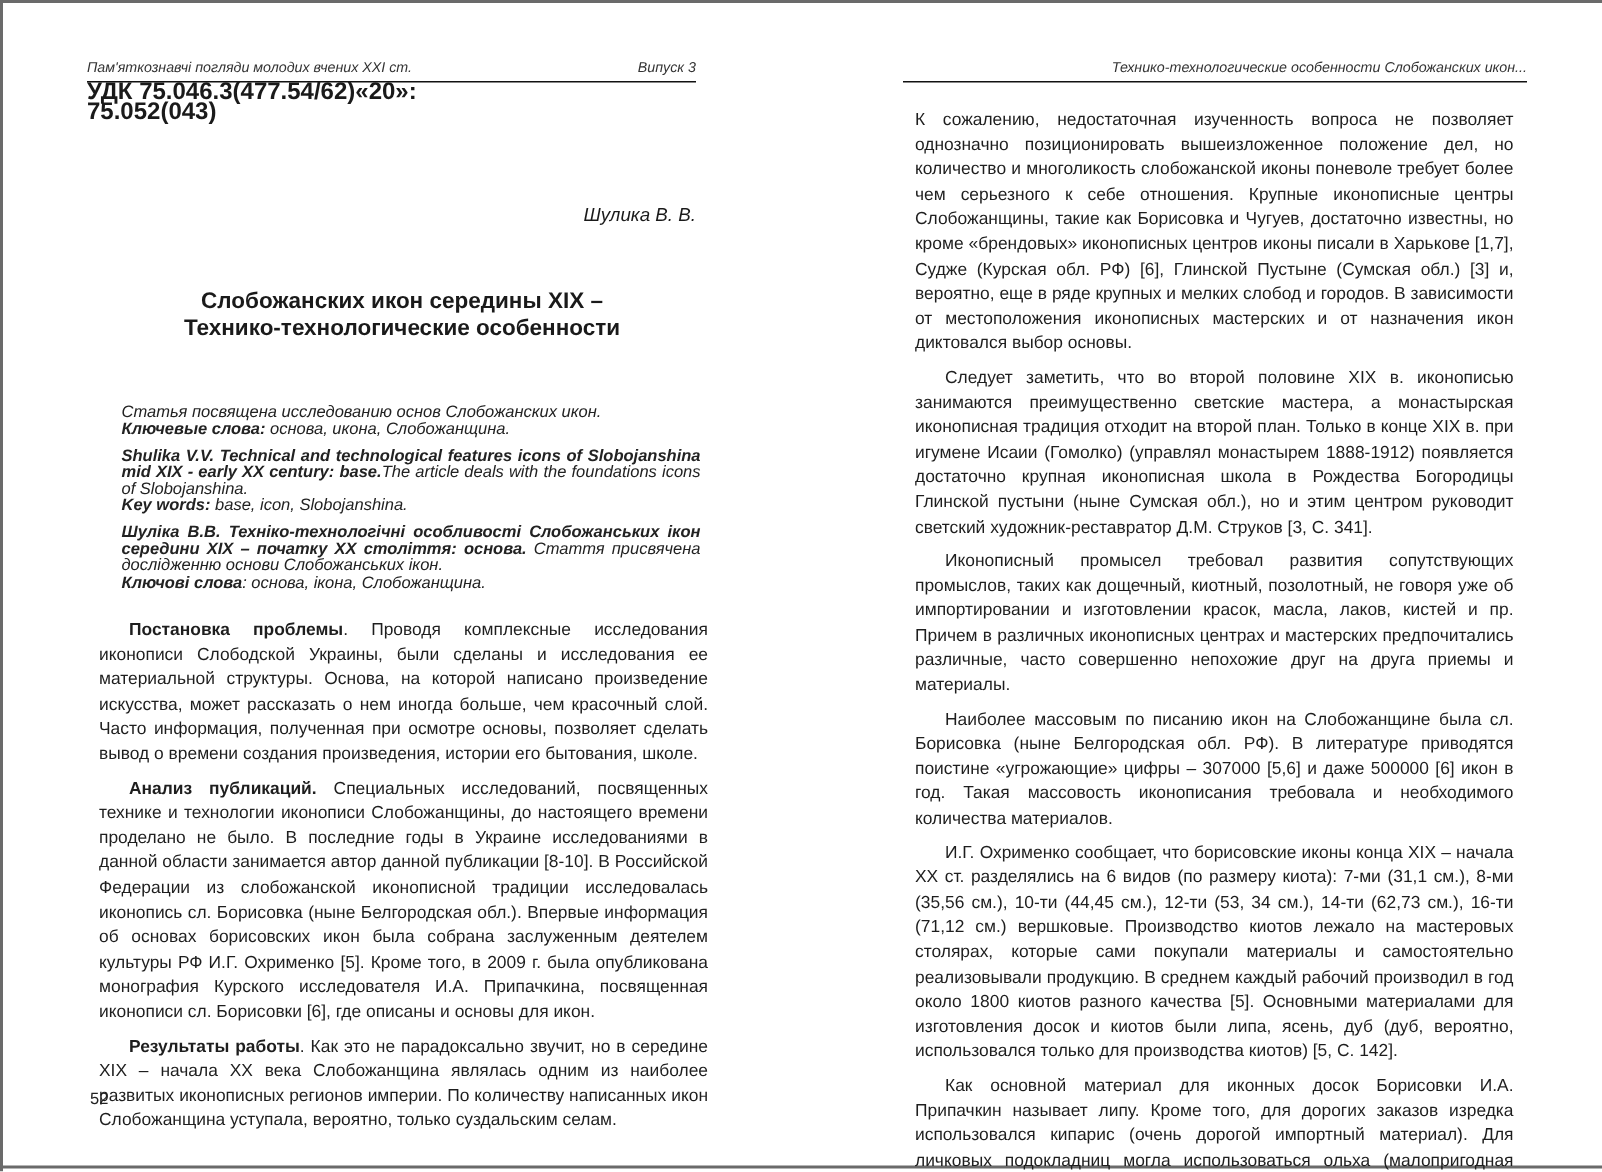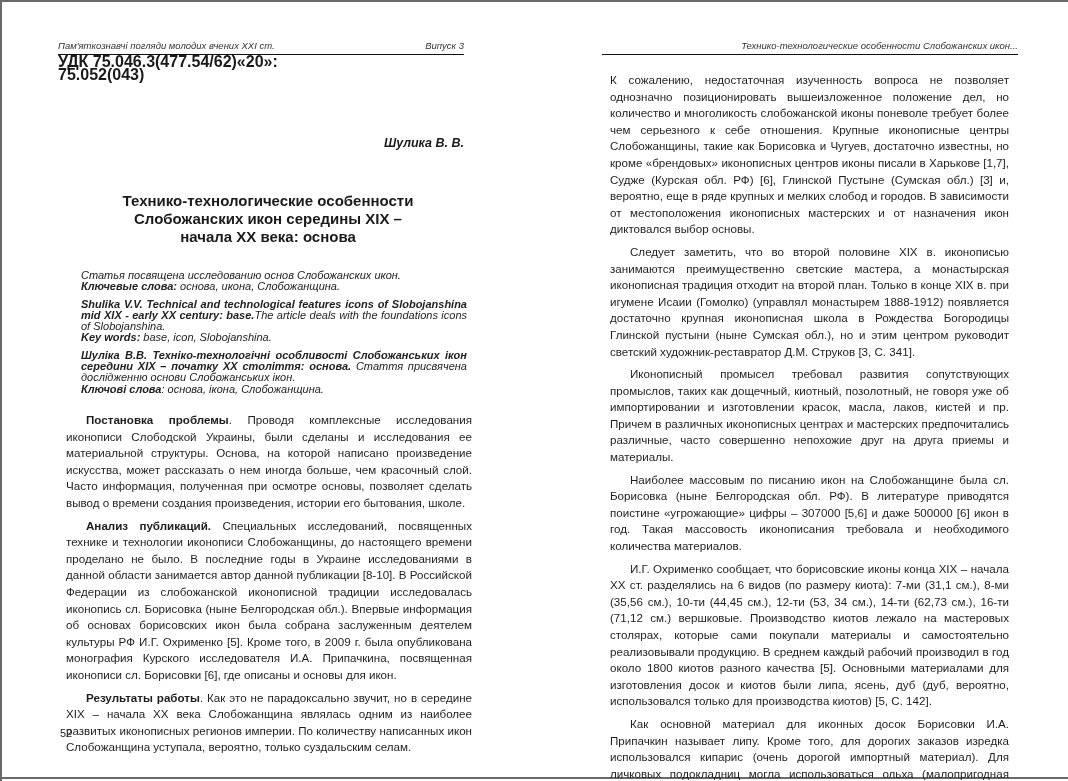--- a/index.html
+++ b/index.html
@@ -15,21 +15,21 @@
   .page-right { left: 534px; width: 534px; }
 
   .running-head {
     position: absolute; top: 40px; font-size: 9.5px; font-style: italic; color: #333;
     border-bottom: 1px solid #111; padding-bottom: 3px; display: flex; justify-content: space-between;
   }
   .page-left .running-head { left: 58px; width: 406px; }
   .page-right .running-head { left: 68px; width: 416px; justify-content: flex-end; }
 
   .udk { position: absolute; left: 58px; top: 55px; font-size: 16px; font-weight: bold; line-height: 13px; }
-  .author { position: absolute; left: 58px; width: 406px; top: 136px; text-align: right; font-size: 12.5px; font-weight: bold; font-style: italic; }
+  .author { position: absolute; left: 58px; width: 406px; top: 136px; text-align: right; font-size: 12.5px; font-weight: normal; font-style: italic; }
   .title { position: absolute; left: 58px; width: 420px; top: 192px; text-align: center; font-size: 15px; font-weight: bold; line-height: 18px; }
 
   .abstracts { position: absolute; left: 81px; width: 386px; top: 270px; font-size: 11px; line-height: 11.3px; text-align: justify; color: #222; }
   .abstracts p { margin: 0 0 6px 0; font-style: italic; }
   .abstracts b { font-weight: bold; }
 
   .body-col { position: absolute; font-size: 11.6px; line-height: 16.6px; text-align: justify; color: #1e1e1e; }
   .page-left .body-col { left: 60px; width: 418px; top: 406px; }
   .body-col p { margin: 6px; text-indent: 20px; }
   .body-col p.noindent { text-indent: 0; }
@@ -52,23 +52,22 @@
   </div>
 
   <div class="udk">
     <div>УДК 75.046.3(477.54/62)«20»:</div>
     <div>75.052(043)</div>
   </div>
 
   <div class="author">Шулика В. В.</div>
 
   <div class="title">
+    <div>Слобожанских икон середины XIX –</div>
     <div>Технико-технологические особенности</div>
-    <div>Слобожанских икон середины XIX –</div>
-    <div>начала XX века: основа</div>
   </div>
 
   <div class="abstracts">
     <p>
       <span>Статья посвящена исследованию основ Слобожанских икон.</span><br>
       <b>Ключевые слова:</b><span> основа, икона, Слобожанщина.</span>
     </p>
     <p>
       <b>Shulika V.V. Technical and technological features icons of Slobojanshina mid XIX - early XX century: base.</b><span>The article deals with the foundations icons of Slobojanshina.</span><br>
       <b>Key words:</b><span> base, icon, Slobojanshina.</span>

